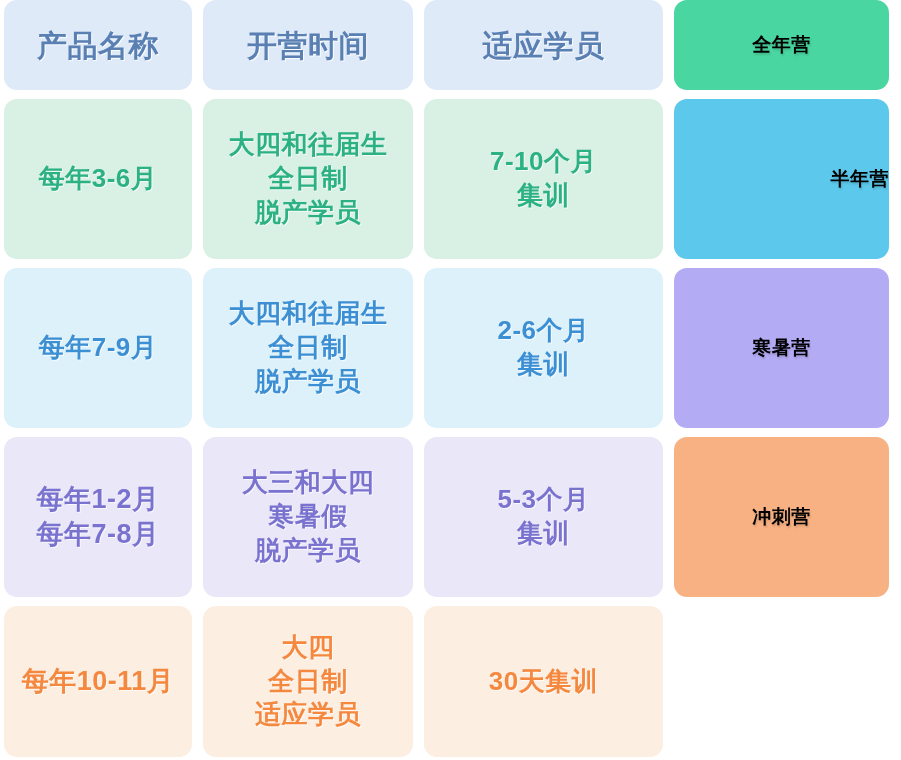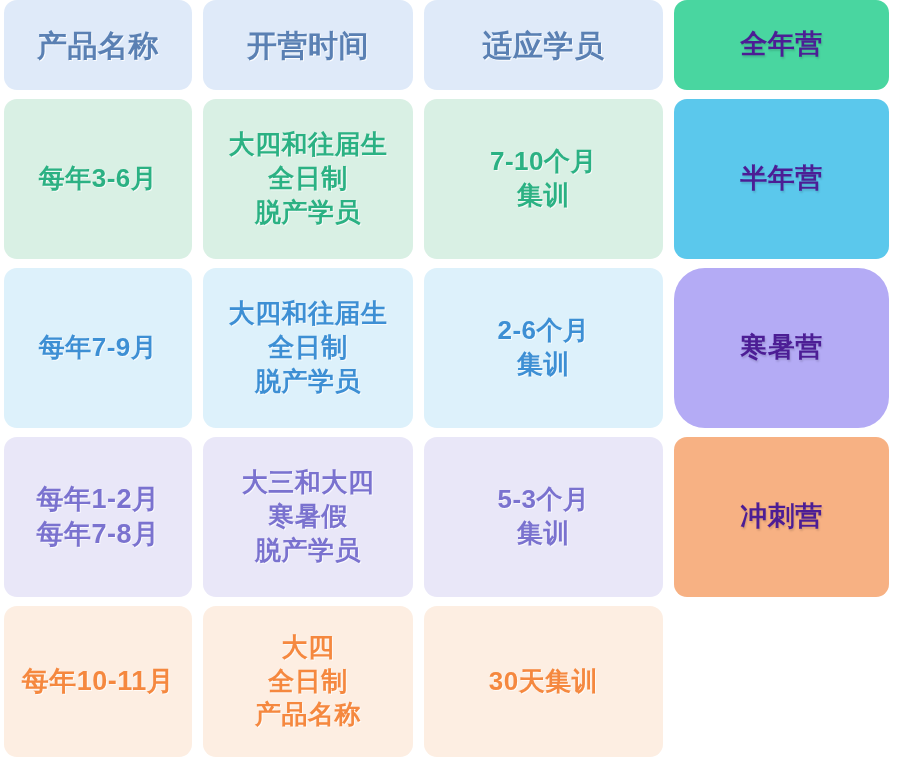--- a/index.html
+++ b/index.html
@@ -48,45 +48,45 @@
     background: #dfeaf9;
   }
   .hdr .txt {
     color: #5a80b3;
     font-size: 30px;
     text-shadow: 1px 1px 0 rgba(255,255,255,0.85);
   }
 
   
   .namecell .txt {
-    color: #4c1d95;
-    font-size: 27px;
+    color: #000000;
+    font-size: 19px;
     text-shadow: 1px 2px 2px rgba(0,0,0,0.13);
   }
 
   
   .bodycell .txt {
     font-size: 26px;
   }
   .bodycell.small .txt {
     font-size: 27px;
   }
 
   
   .r-green .namecell { background: #49d6a0; }
   .r-green .bodycell { background: #d9f0e4; }
   .r-green .bodycell .txt { color: #2bb183; text-shadow: 1px 1px 0 rgba(255,255,255,0.7); }
 
   
-  .r-blue .namecell { background: #5bc8ec; }
+  .r-blue .namecell { background: #5bc8ec; justify-content: flex-end; }
   .r-blue .bodycell { background: #ddf1fb; }
   .r-blue .bodycell .txt { color: #3d8fd4; text-shadow: 1px 1px 0 rgba(255,255,255,0.7); }
 
   
-  .r-purple .namecell { background: #b4abf5; border-radius: 31px; }
+  .r-purple .namecell { background: #b4abf5; }
   .r-purple .bodycell { background: #e9e7f8; }
   .r-purple .bodycell .txt { color: #7a72cf; text-shadow: 1px 1px 0 rgba(255,255,255,0.7); }
 
   
   .r-orange .namecell { background: #f7b183; }
   .r-orange .bodycell { background: #fdeee2; }
   .r-orange .bodycell .txt { color: #f5883f; text-shadow: 1px 1px 0 rgba(255,255,255,0.7); }
 
   
   .rowgroup { display: contents; }
@@ -164,20 +164,20 @@
   <div class="rowgroup r-orange">
     <div class="cell namecell">
       <span class="txt">冲刺营</span>
     </div>
     <div class="cell bodycell small">
       <span class="txt">每年10-11月</span>
     </div>
     <div class="cell bodycell">
       <span class="txt">大四
 全日制
-产品名称</span>
+适应学员</span>
     </div>
     <div class="cell bodycell">
       <span class="txt">30天集训</span>
     </div>
   </div>
 
 </div>
 
 </body></html>

